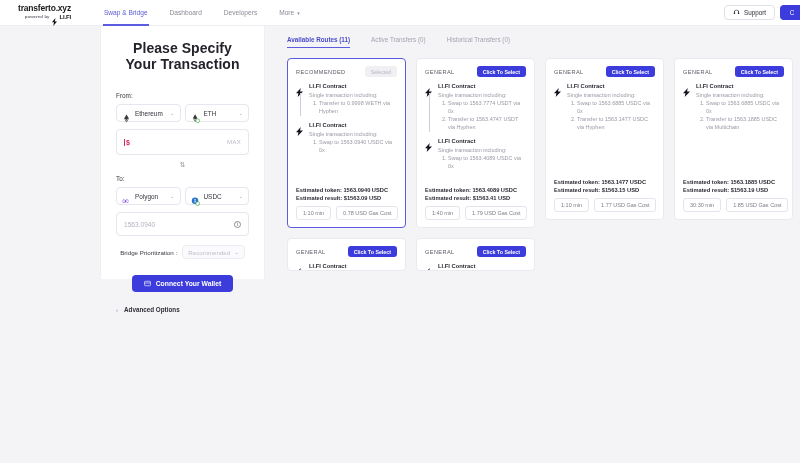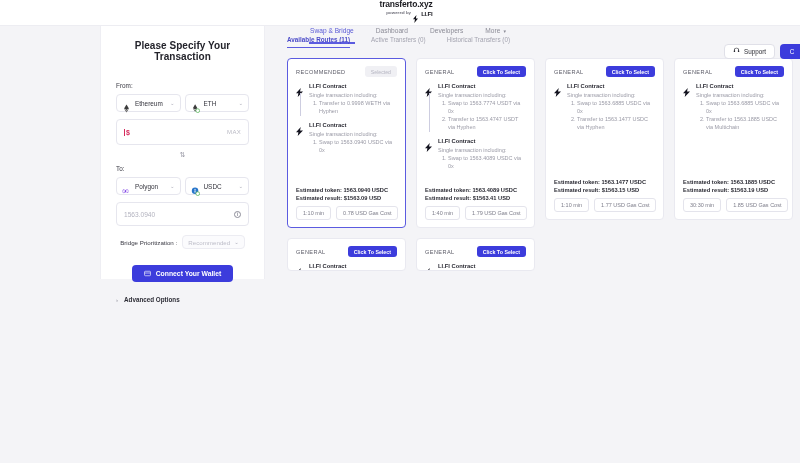--- a/index.html
+++ b/index.html
@@ -12,21 +12,20 @@
 
   
   .header {
     height: 26px;
     background: #ffffff;
     display: flex;
     align-items: center;
     padding: 0 6px 0 0;
     border-bottom: 1px solid #ededf2;
     position: relative;
-    flex-direction: column;
   }
   .brand { padding-left: 18px; line-height: 1; }
   .brand-name {
     font-size: 8.5px; font-weight: bold; color: #1a1a1f;
     letter-spacing: -0.2px; display: block;
   }
   .brand-sub {
     display: flex; align-items: center; justify-content: flex-end;
     gap: 2px; margin-top: 1px;
   }
@@ -65,21 +64,21 @@
   .page { display: flex; height: 437px; }
 
   
   .left-col { width: 100px; flex: none; }
   .form-panel {
     width: 165px; flex: none; background: #fff;
     border-left: 1px solid #eeeef3; border-right: 1px solid #eeeef3;
     padding: 14px 15px 0 15px; height: 253px;
   }
   .form-title {
-    font-size: 10px; font-weight: bold; color: #23232b;
+    font-size: 14px; font-weight: bold; color: #23232b;
     text-align: center; margin-bottom: 20px; letter-spacing: .05px;
   }
   .field-label { font-size: 6.4px; color: #3a3a44; margin-bottom: 5px; }
   .select-row { display: flex; gap: 4px; margin-bottom: 7px; }
   .select-box {
     flex: 1; height: 18px; border: 1px solid #e6e6ee; border-radius: 4px;
     display: flex; align-items: center; padding: 0 5px;
     background: #fff; cursor: pointer; gap: 4px;
   }
   .select-text { font-size: 6.4px; color: #33333c; flex: 1; }

